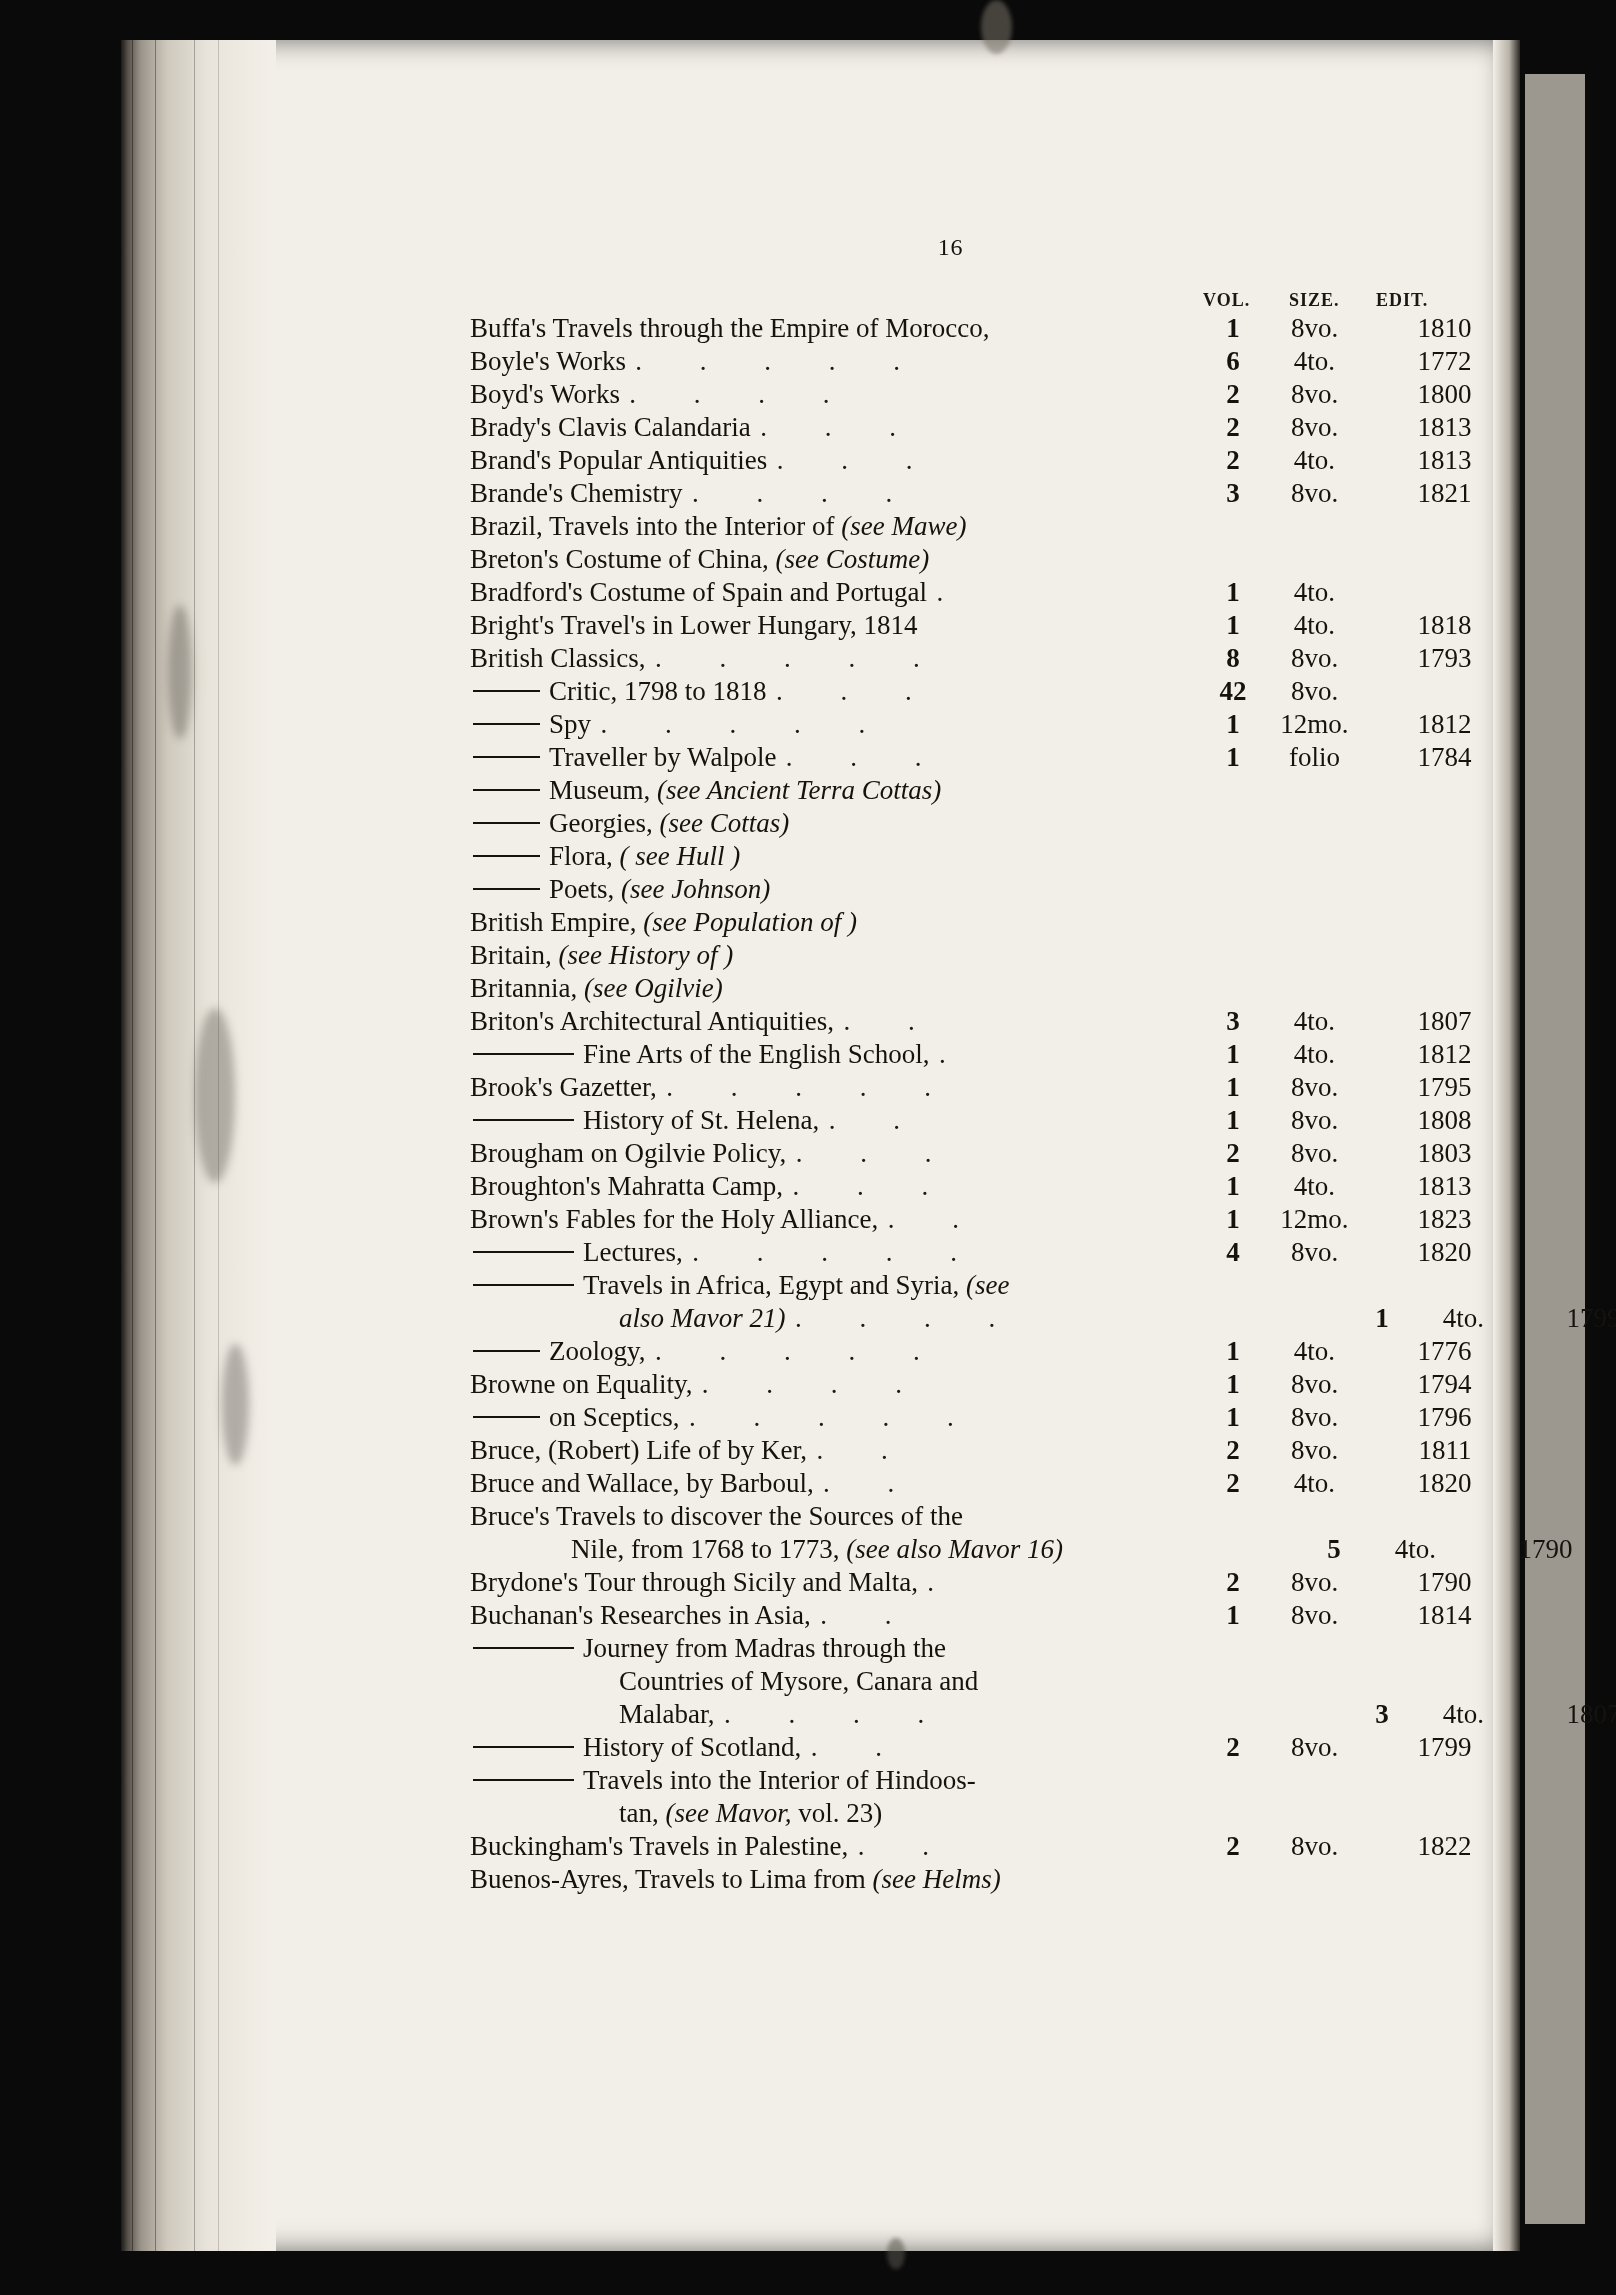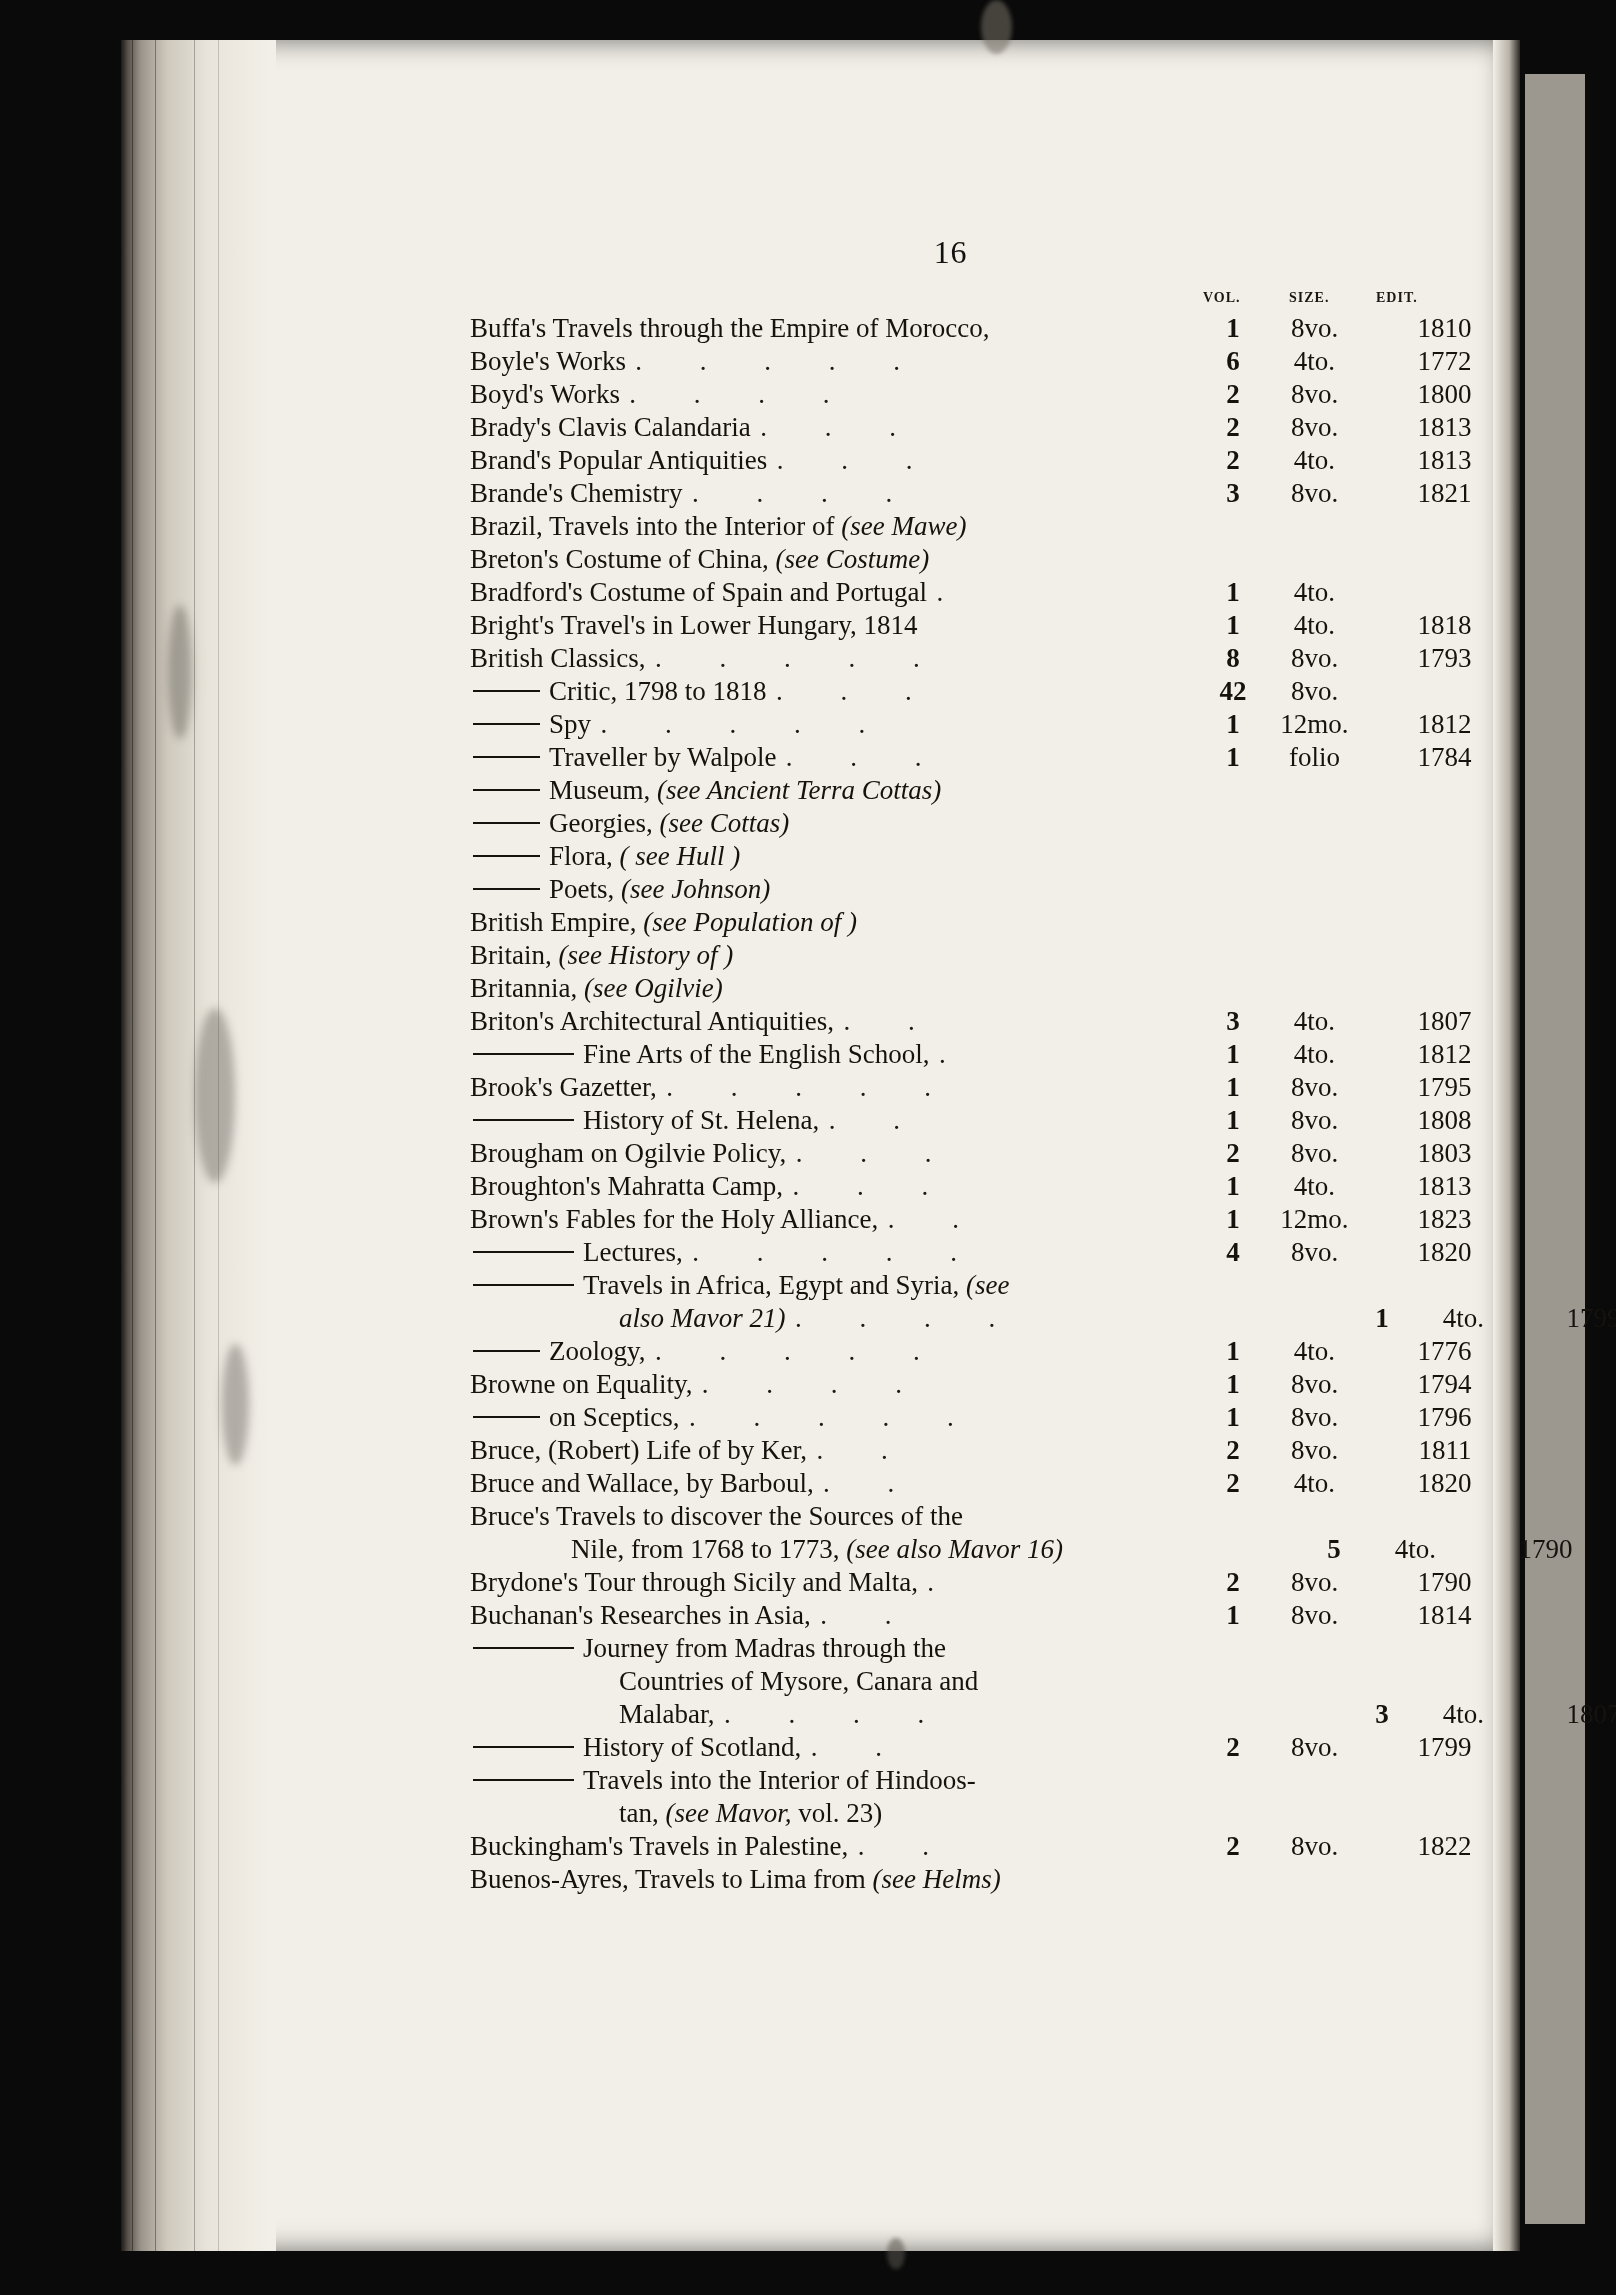--- a/index.html
+++ b/index.html
@@ -66,31 +66,31 @@
     background: #cdc8bd;
     opacity: 0.75;
   }
   #page-number {
     position: absolute;
     left: 470px;
     top: 234px;
     width: 961px;
     text-align: center;
     font-family: "Liberation Serif", serif;
-    font-size: 32px;
+    font-size: 24px;
     color: #141210;
     letter-spacing: 0.7px;
   }
   #col-headers {
     position: absolute;
     left: 1203px;
     top: 290px;
     width: 269px;
     font-family: "Liberation Serif", serif;
-    font-size: 14px;
+    font-size: 18px;
     font-weight: bold;
     letter-spacing: 1px;
     color: #1a1714;
     display: flex;
   }
   #col-headers .ch-vol { width: 86px; text-align: left; }
   #col-headers .ch-size { width: 87px; text-align: left; }
   #col-headers .ch-edit { width: 94px; text-align: left; }
 
   #entries {

